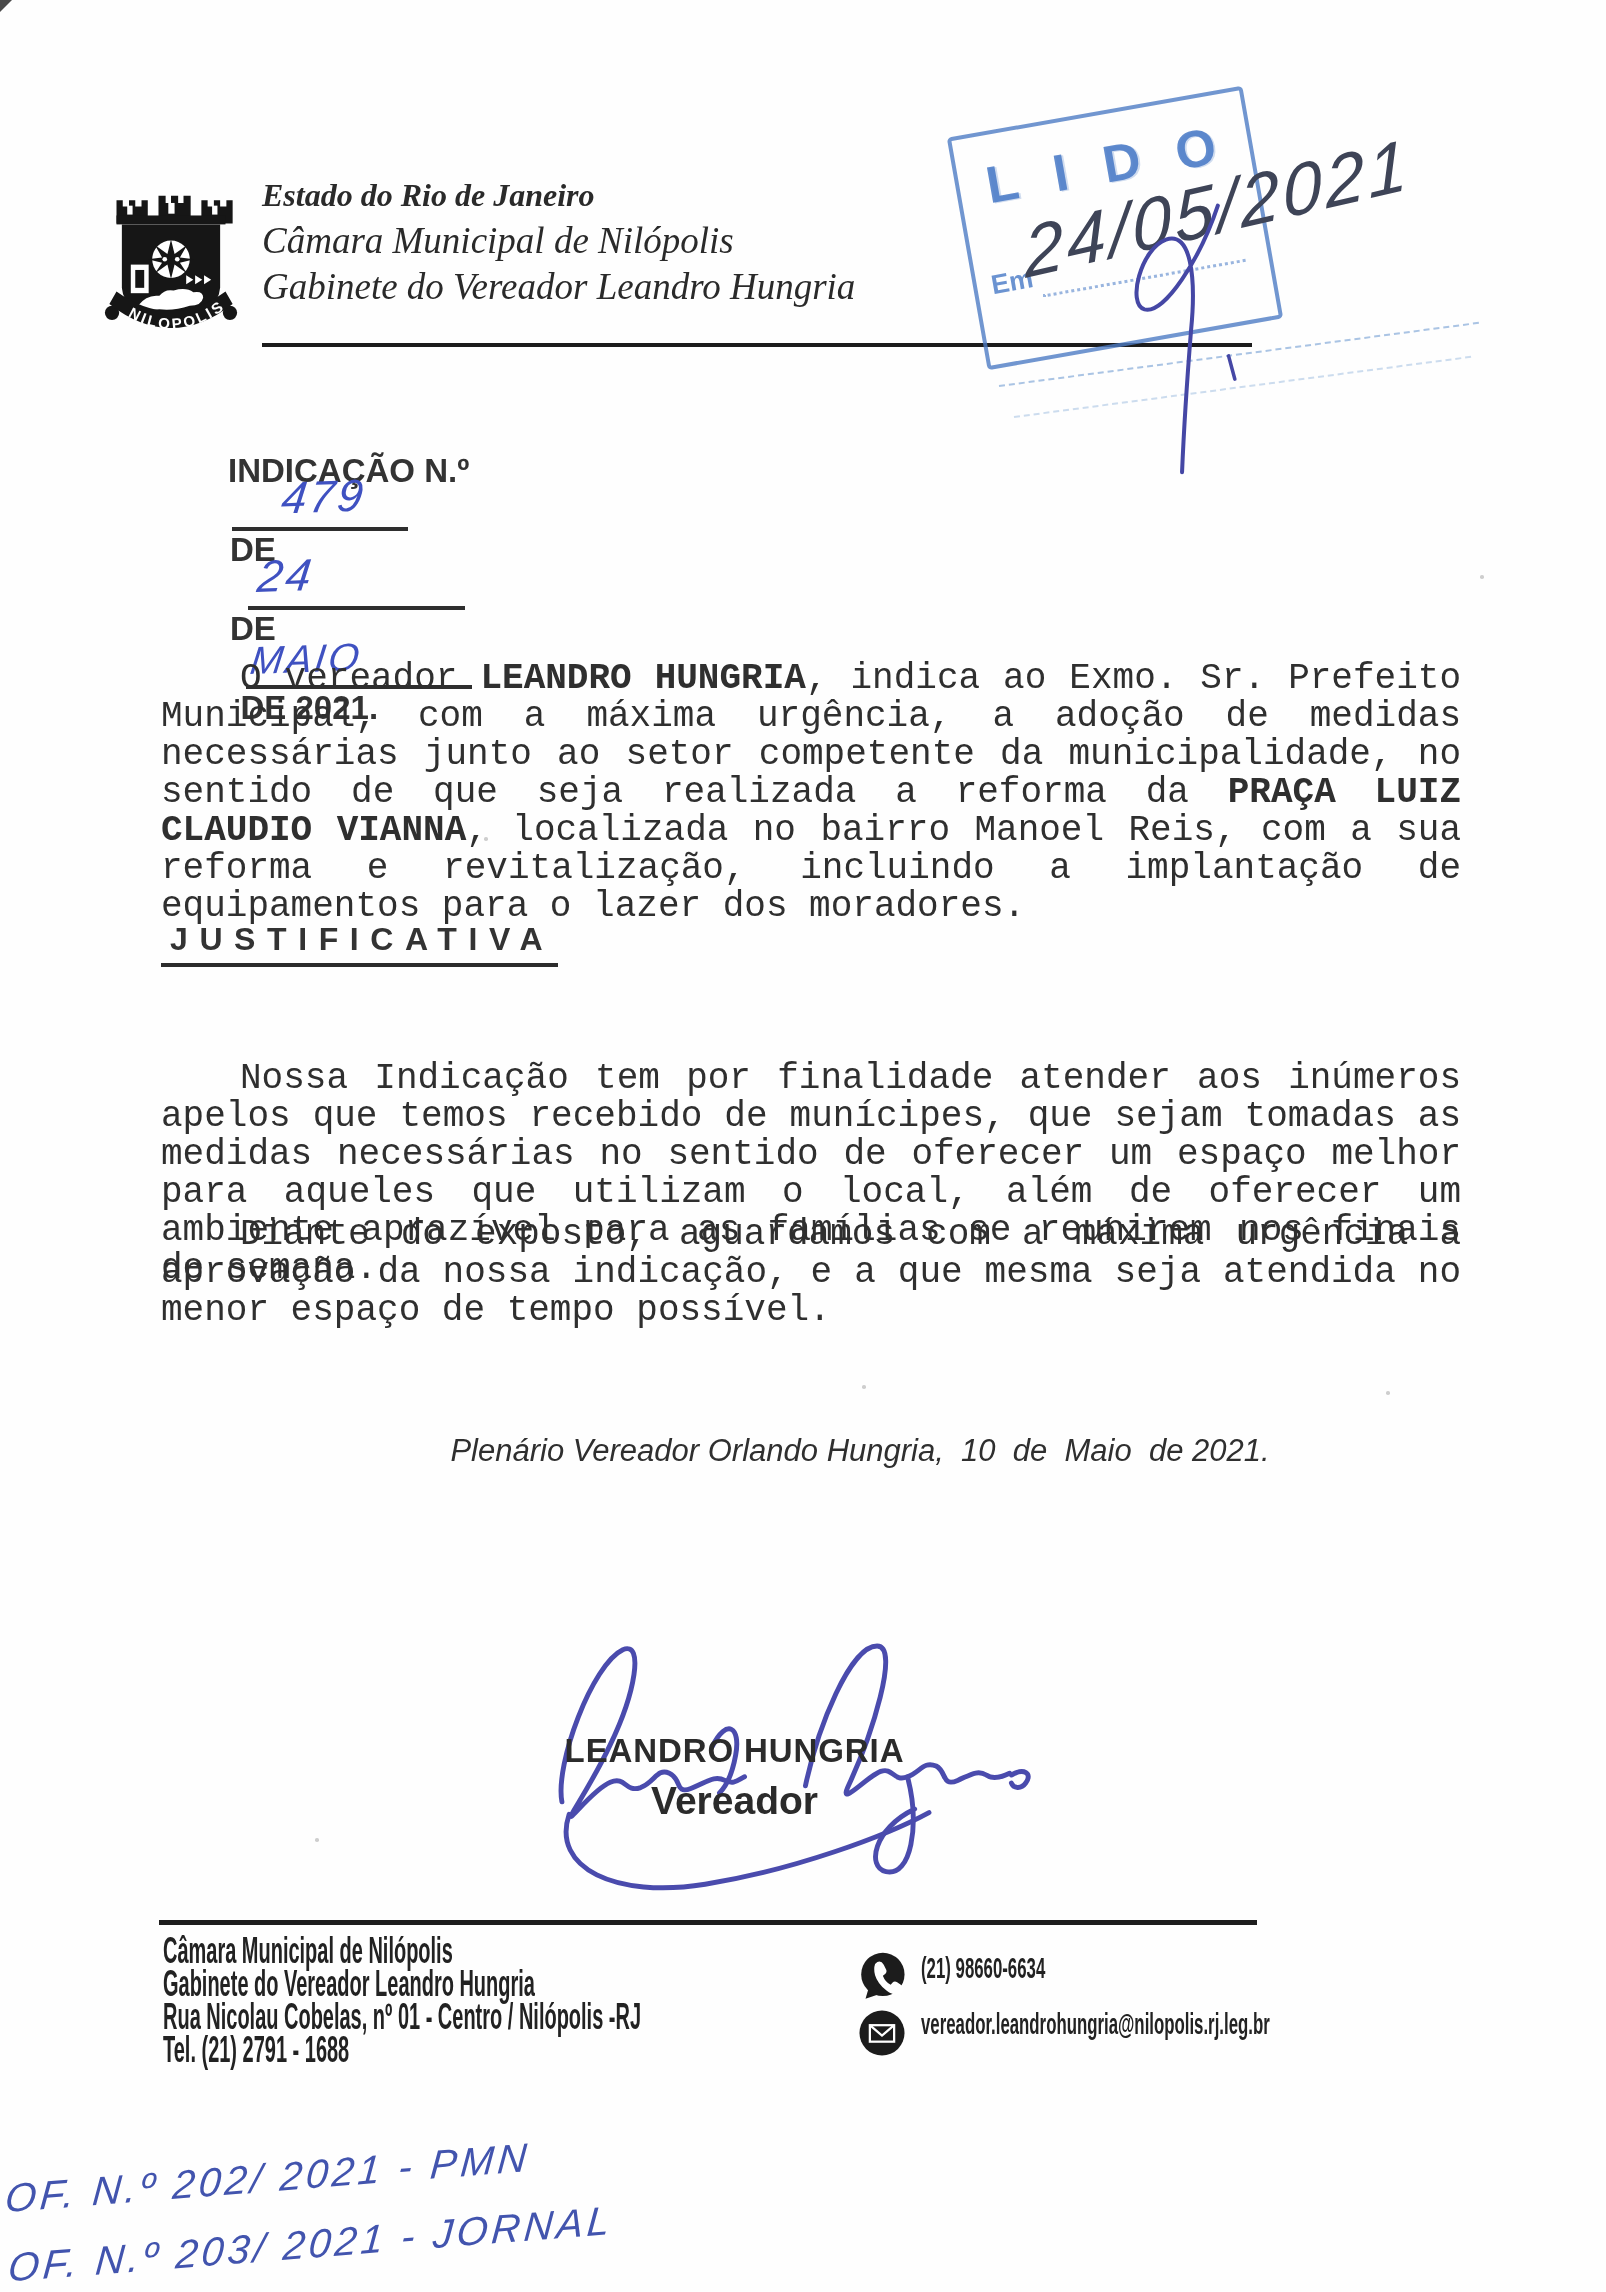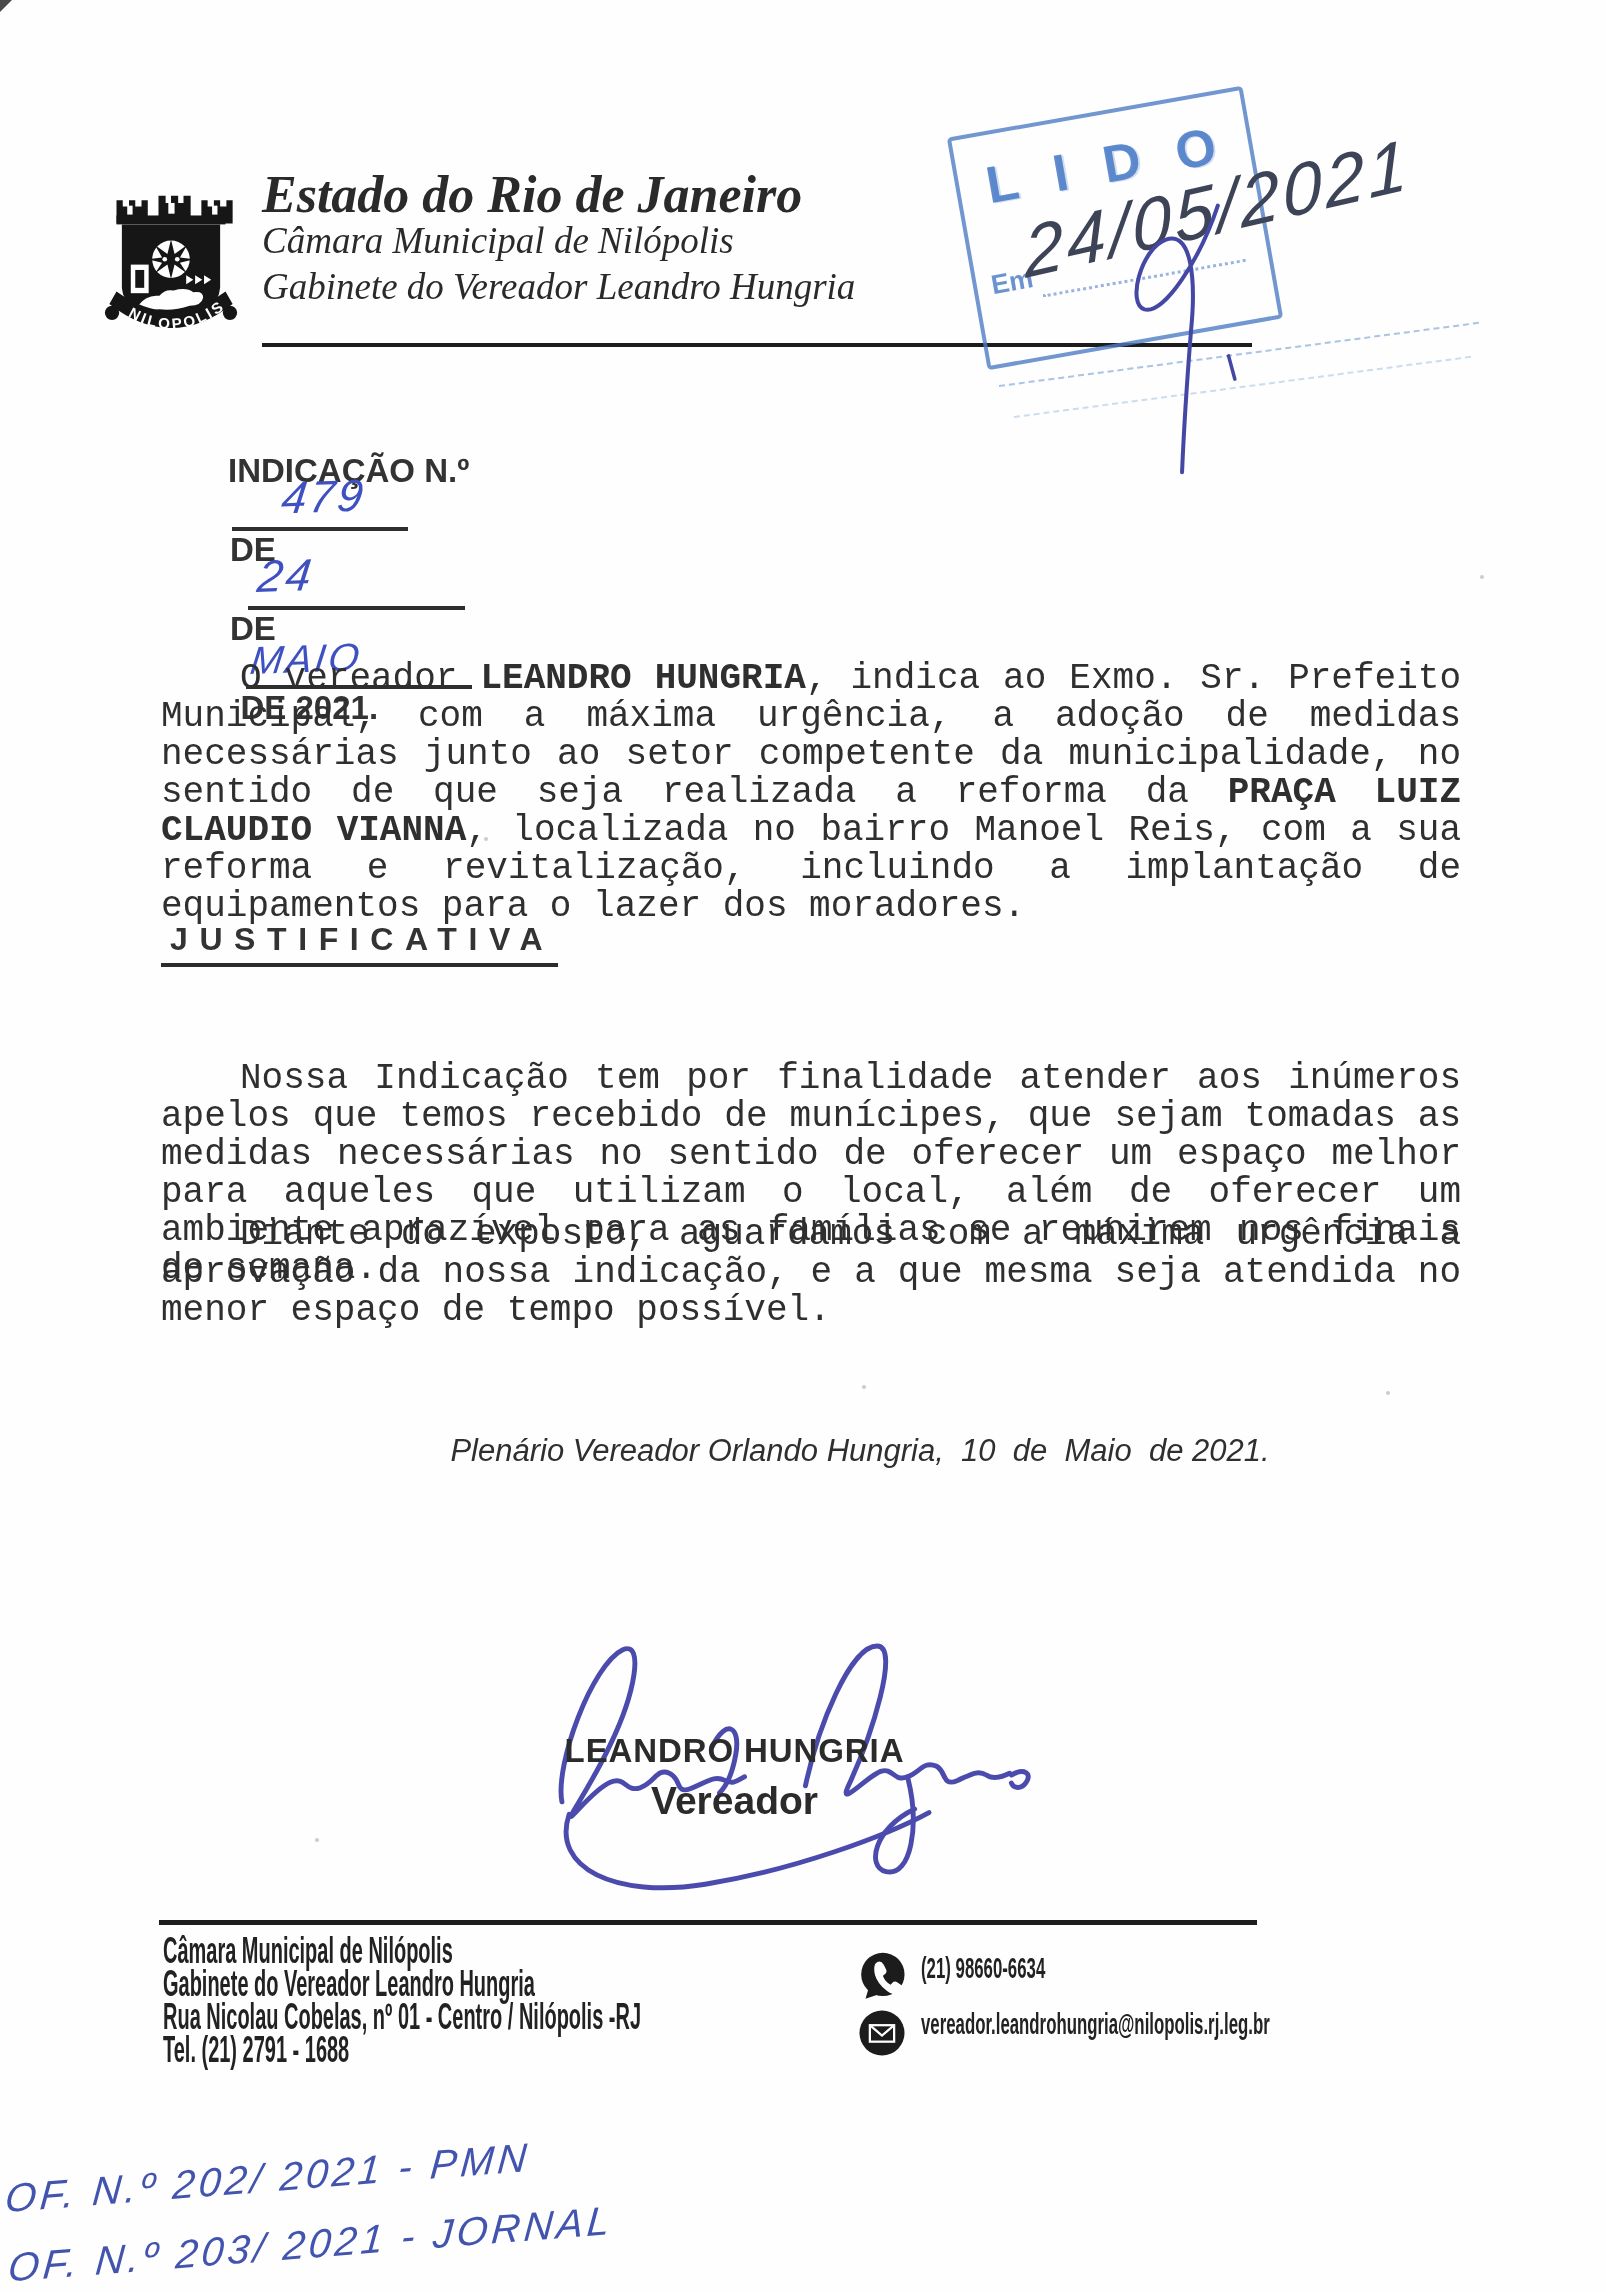--- a/index.html
+++ b/index.html
@@ -5,21 +5,21 @@
   html,body{margin:0;padding:0;background:#888;}
   .page{
     position:relative;width:1607px;height:2293px;background:#fefefe;
     font-family:"Liberation Sans",sans-serif;color:#2a2a2a;overflow:hidden;
     margin:0 auto;
   }
   [data-name]{box-sizing:border-box;}
   
   .logo{position:absolute;left:104px;top:182px;width:134px;height:167px;}
   .header-text{position:absolute;left:262px;top:172px;font-family:"Liberation Serif",serif;font-style:italic;line-height:46px;white-space:nowrap;}
-  .header-text .l1{font-size:52px;font-weight:bold;}
+  .header-text .l1{font-size:32px;font-weight:bold;}
   .header-text .l2,.header-text .l3{font-size:37px;}
   .header-rule{position:absolute;left:262px;top:343px;width:990px;height:3.6px;background:#1c1c1c;}
   
   .stamp-box{position:absolute;left:965px;top:110px;width:300px;height:236px;
     border:4.5px solid rgba(77,124,196,.8);border-radius:4.5px;transform:rotate(-10deg);}
   .stamp-word{position:absolute;left:0;right:0;top:19.7px;text-align:center;
     font-size:52px;font-weight:bold;letter-spacing:36px;padding-left:27px;
     color:rgba(70,120,197,.85);text-shadow:1.8px 0.9px 0 rgba(70,120,197,.25);}
   .stamp-em{position:absolute;left:14.3px;top:134px;font-size:27px;color:rgba(70,120,197,.8);font-weight:bold;}
   .stamp-line{position:absolute;left:63px;top:167px;width:206px;border-bottom:3.6px dotted rgba(70,120,197,.55);}

